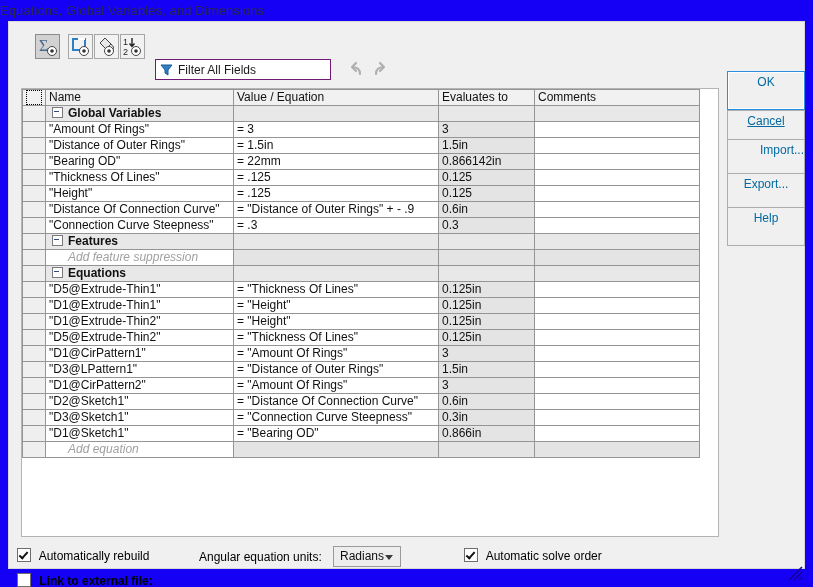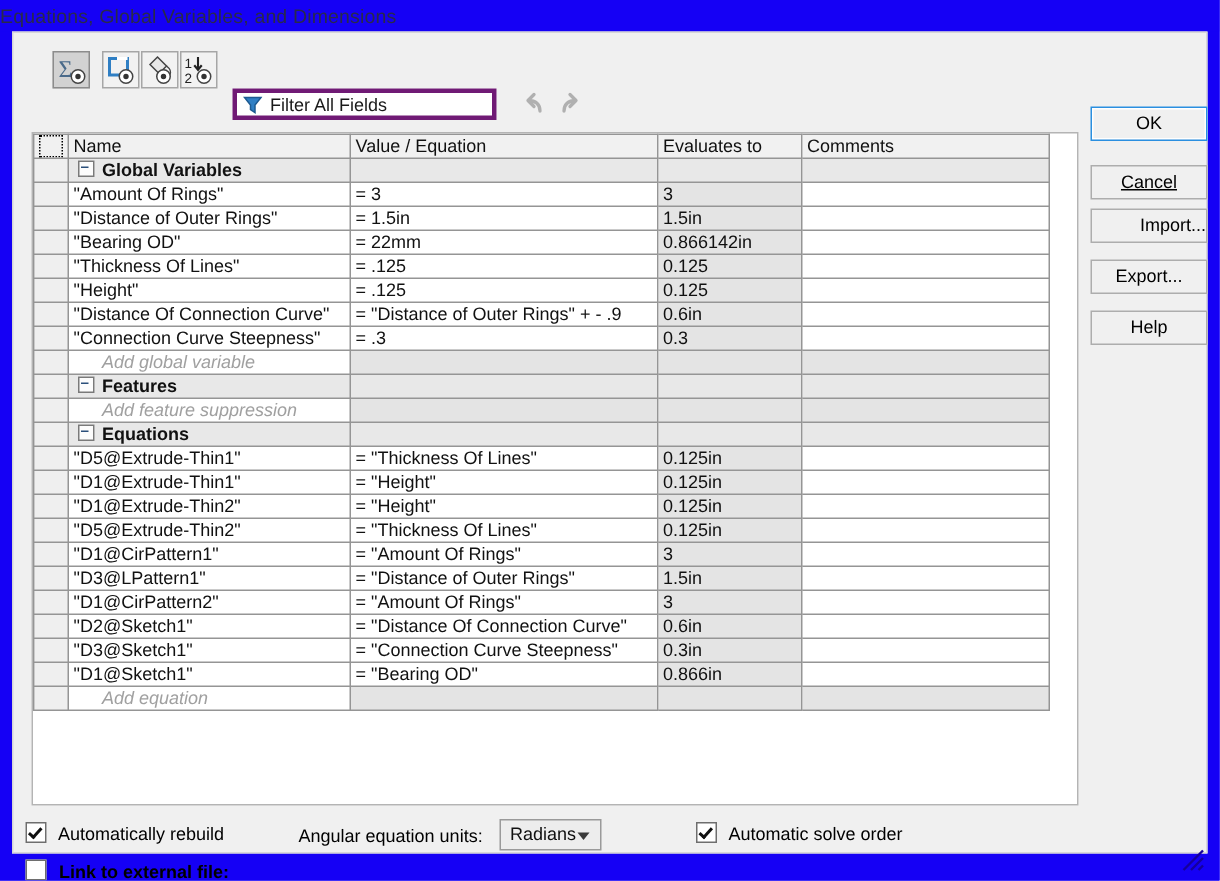--- a/index.html
+++ b/index.html
@@ -59,21 +59,21 @@
     background: #d2d2d2;
     border: 1px solid #8c8c8c;
   }
   .tb-btn svg { display: block; }
 
   #filterbox {
     position: absolute;
     left: 146px; top: 37px;
     width: 176px; height: 21px;
     background: #ffffff;
-    border: 3px solid #701a75;
+    border: 1px solid #701a75;
     box-sizing: border-box;
     display: flex;
     align-items: center;
   }
   #filterbox .funnel { margin: 0 5px 0 4px; flex: none; }
   #filter-text {
     font-size: 12px;
     color: #1a1a1a;
     white-space: nowrap;
   }
@@ -172,26 +172,26 @@
     position: absolute;
     left: 1px; top: 3px;
     width: 5px; height: 1px;
     background: #2a4f7a;
   }
 
   
   .sidebtn {
     position: absolute;
     left: 718px;
-    width: 78px; height: 23px;
+    width: 78px; height: 39px;
     background: #f0f0f0;
     border: 1px solid #adadad;
     box-sizing: border-box;
     font-size: 12px;
-    color: #000000;
+    color: #0369a1;
     text-align: center;
     line-height: 21px;
   }
   .sidebtn.default {
     border: 1px solid #2a8fe0;
     box-shadow: inset 0 0 0 1px #ffffff;
   }
 
   
   .ctl { position: absolute; font-size: 12px; color: #000000; }
@@ -375,27 +375,20 @@
               <td class="eval">0.6in</td>
               <td class="comm"></td>
             </tr>
             <tr>
               <td class="gutter"></td>
               <td class="name">"Connection Curve Steepness"</td>
               <td class="value">= .3</td>
               <td class="eval">0.3</td>
               <td class="comm"></td>
             </tr>
-            <tr class="addrow">
-              <td class="gutter"></td>
-              <td class="name">Add global variable</td>
-              <td class="value"></td>
-              <td class="eval"></td>
-              <td class="comm"></td>
-            </tr>
             <tr class="grouprow">
               <td class="gutter"></td>
               <td class="name"><span class="expander"></span><span>Features</span></td>
               <td class="blank"></td>
               <td class="blank"></td>
               <td class="blank"></td>
             </tr>
             <tr class="addrow">
               <td class="gutter"></td>
               <td class="name">Add feature suppression</td>

